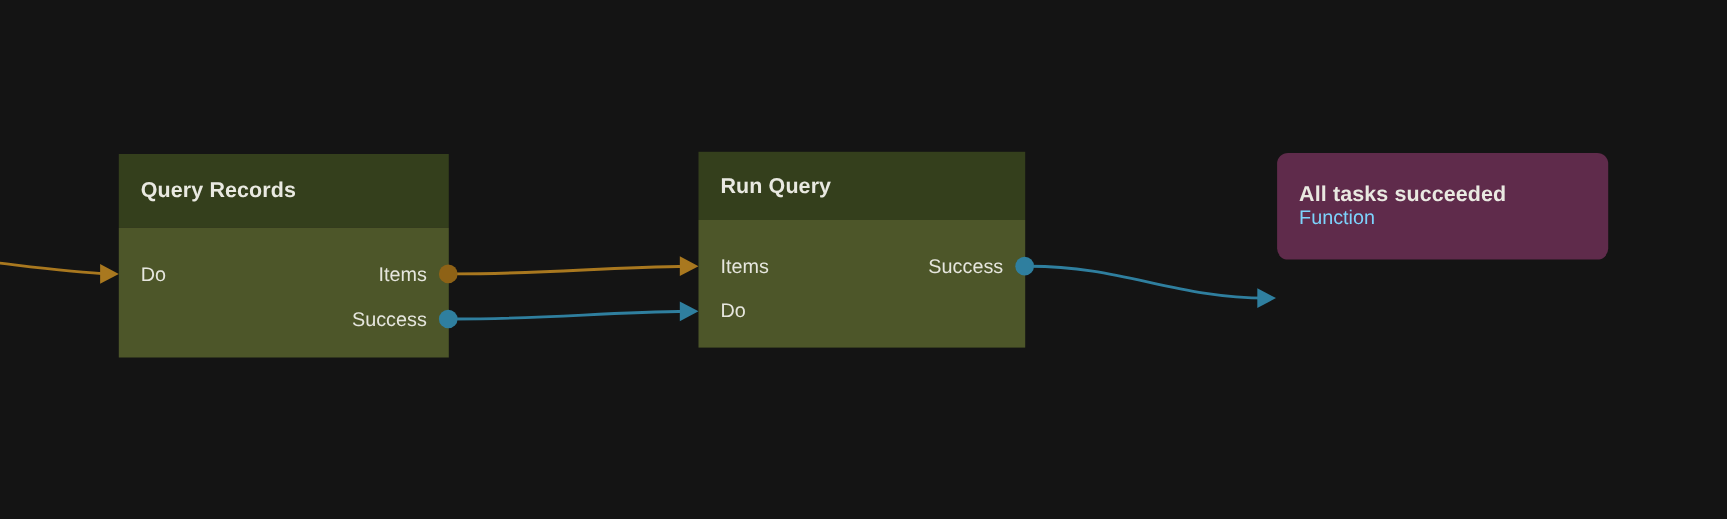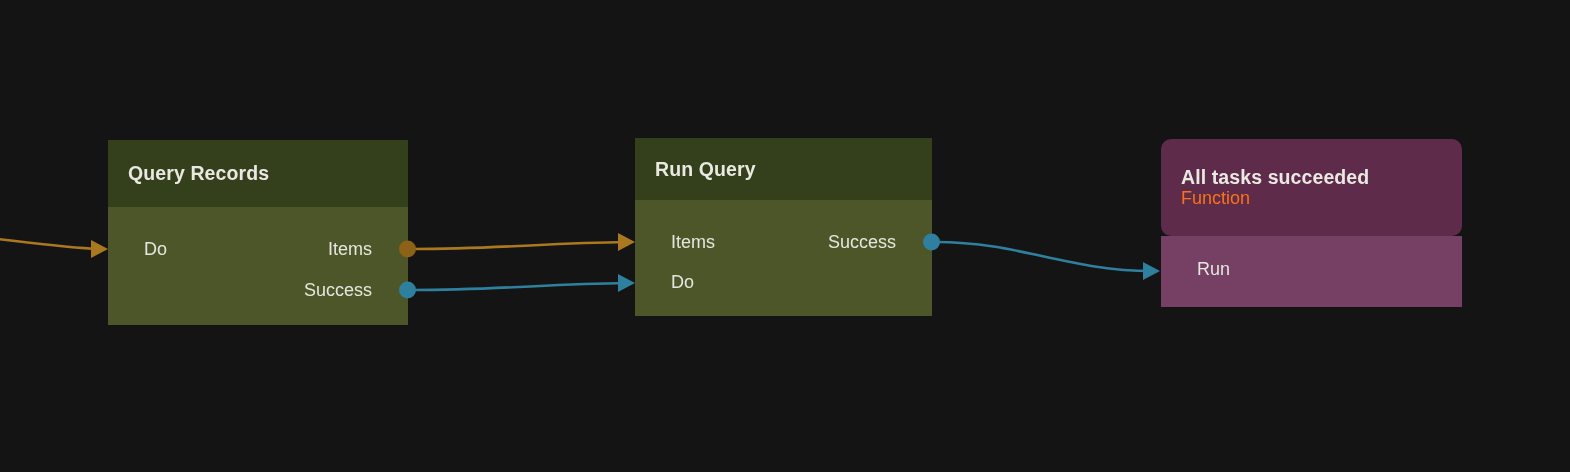--- a/index.html
+++ b/index.html
@@ -58,21 +58,21 @@
     box-sizing: border-box;
     width: 100%;
     position: relative;
   }
   .port-row {
     position: absolute;
     display: flex;
     align-items: center;
     width: 100%;
     box-sizing: border-box;
-    padding: 0 36px;
+    padding: 0 20px;
     height: 20px;
   }
   .port-row.in  { justify-content: flex-start; }
   .port-row.out { justify-content: flex-end; }
   .port-label {
     font-size: 18px;
     color: #e6e6de;
     white-space: nowrap;
     line-height: 1;
   }
@@ -144,22 +144,17 @@
       <div class="port-row out" style="top:32px;">
         <span class="port-label">Success</span>
         <span class="knob right" style="background:#2f7f9f;"></span>
       </div>
     </div>
   </div>
 
   <div class="node" id="node-2" style="left: 1161px; top: 139px; width: 301px; height: 168px;">
     <div class="node-header purple-header" style="height: 97px;">
       <div class="node-title">All tasks succeeded</div>
-      <div class="node-subtitle" style="color:#f97316;">Function</div>
-    </div>
-    <div class="node-body purple-body" style="height: 71px;">
-      <div class="port-row in" style="top:23px;">
-        <span class="port-label">Run</span>
-      </div>
+      <div class="node-subtitle" style="color:#7dd3fc;">Function</div>
     </div>
   </div>
 
 </div>
 
 </body></html>

